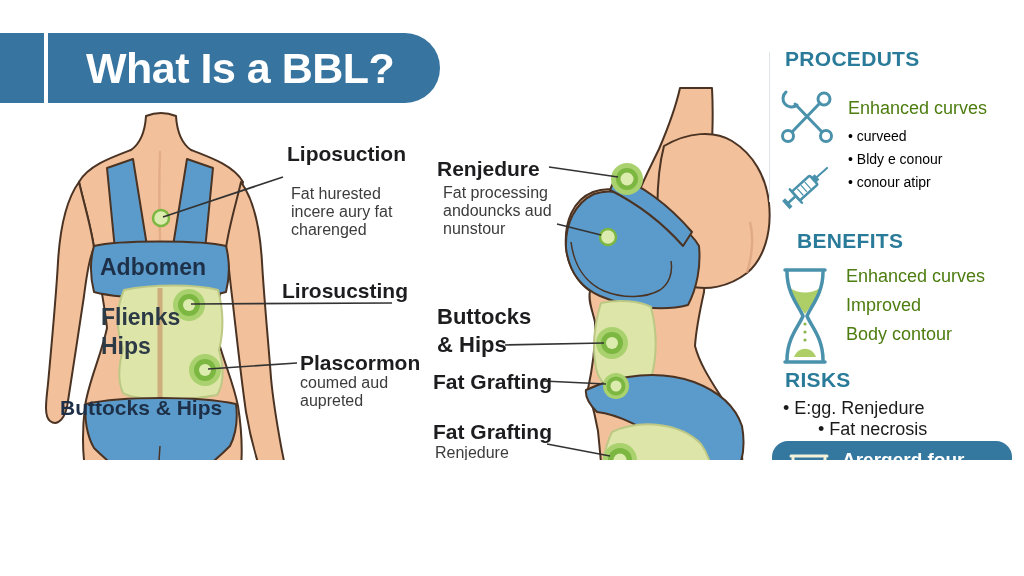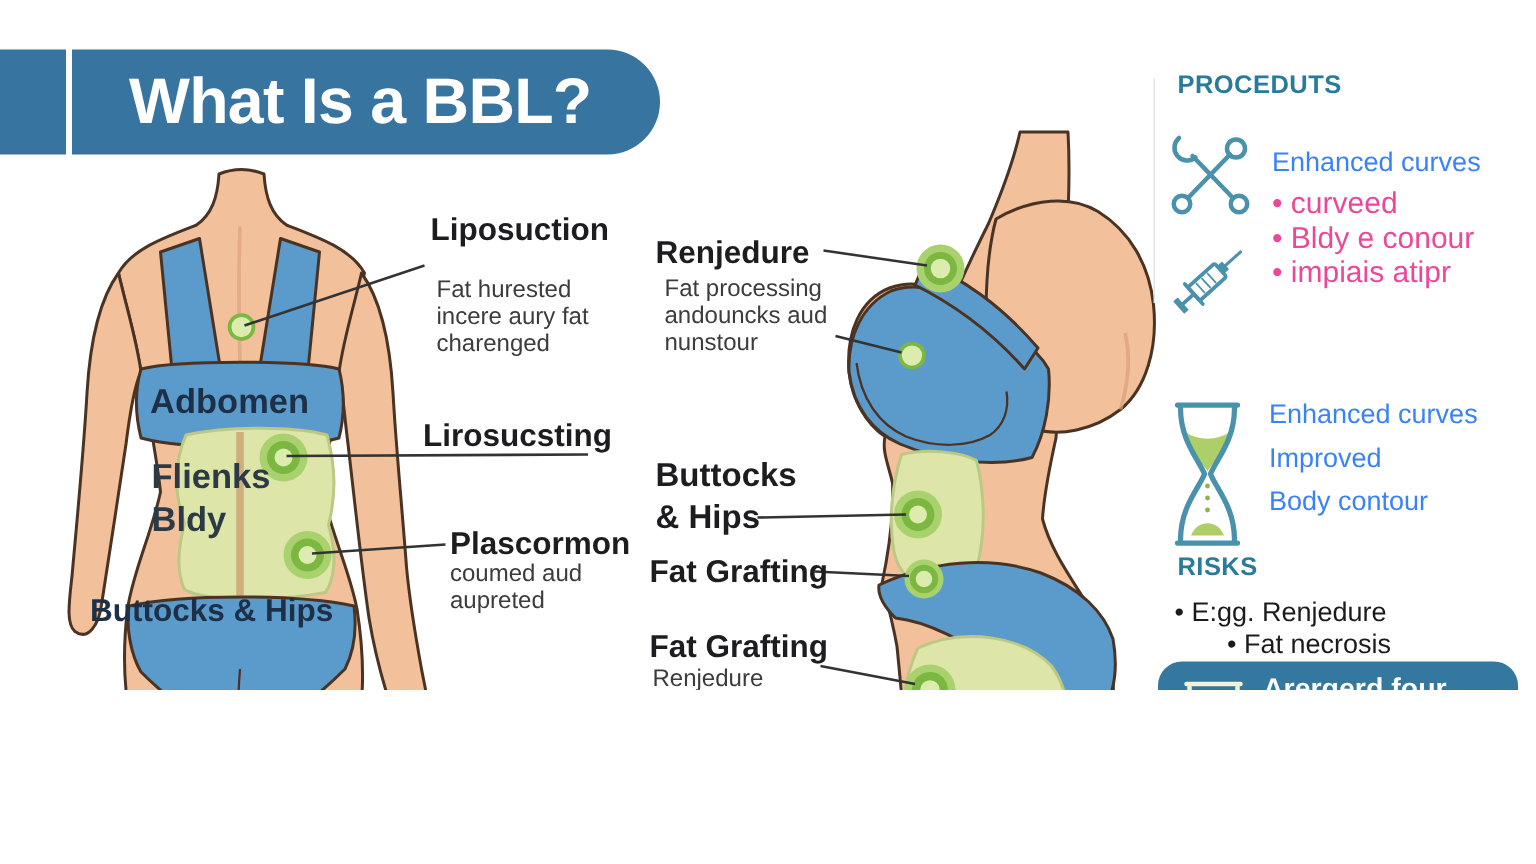--- a/index.html
+++ b/index.html
@@ -15,24 +15,24 @@
   .abs{position:absolute;}
   .pre{white-space:pre-line;}
   .banner-block{left:0;top:33px;width:44px;height:70px;background:var(--banner);}
   .banner{left:48px;top:33px;width:392px;height:70px;background:var(--banner);
           border-radius:0 35px 35px 0;display:flex;align-items:center;}
   .banner-title{color:#fff;font-size:43px;font-weight:bold;padding-left:38px;letter-spacing:-0.5px;}
   .h-label{font-weight:bold;font-size:21px;color:var(--text-dark);line-height:1.22;}
   .s-label{font-size:16px;color:var(--text-sub);line-height:1.13;}
   .body-word{color:var(--label-navy);font-weight:600;text-align:left;}
   .divider{left:769px;top:52px;width:1px;height:150px;background:#dde6ea;}
-  .sb-heading{font-weight:bold;font-size:17px;color:var(--heading-teal);letter-spacing:.3px;}
-  .sb-text{font-size:18px;color:#3b82f6;}
+  .sb-heading{font-weight:bold;font-size:21px;color:var(--heading-teal);letter-spacing:.3px;}
+  .sb-text{font-size:18px;color:#4d7c0f;}
   ul.blt{list-style:none;margin:4px 0 0 0;padding:0;}
-  ul.blt li{font-size:20px;color:#ec4899;line-height:23px;}
+  ul.blt li{font-size:14px;color:#000000;line-height:23px;}
   ul.blt li::before{content:"• ";}
   .risk-li{font-size:18px;color:#1b1b1b;}
   .risk-li::before{content:"• ";}
   .callout{left:772px;top:441px;width:240px;height:104px;background:var(--box-teal);border-radius:16px;}
   .callout-text{left:842px;top:449px;width:170px;color:#ffffff;font-weight:bold;font-size:19px;line-height:1.13;}
   svg{display:block;}
 </style>
 </head>
 <body>
 
@@ -185,21 +185,21 @@
       <line x1="549" y1="167" x2="618" y2="177"></line>
       <line x1="557" y1="224" x2="601" y2="235"></line>
       <line x1="505" y1="345" x2="604" y2="343"></line>
       <line x1="543" y1="381" x2="606" y2="384"></line>
       <line x1="547" y1="444" x2="610" y2="456"></line>
     </g>
   </svg>
 
   <div class="abs body-word" style="left:100px;top:254px;width:120px;font-size:23px;">Adbomen</div>
   <div class="abs body-word pre" style="left:101px;top:303px;width:118px;font-size:23px;line-height:1.28;color:#2c3a45;">Flienks
-Bldy</div>
+Hips</div>
   <div class="abs body-word" style="left:60px;top:396px;width:200px;font-size:21px;font-weight:bold;">Buttocks &amp; Hips</div>
 
   <div class="abs h-label" style="left:287px;top:141px;">Liposuction</div>
   <div class="abs s-label pre" style="left:291px;top:185px;">Fat hurested
 incere aury fat
 charenged</div>
   <div class="abs h-label" style="left:282px;top:278px;">Lirosucsting</div>
   <div class="abs h-label" style="left:300px;top:350px;">Plascormon</div>
   <div class="abs s-label pre" style="left:300px;top:374px;">coumed aud
 aupreted</div>
@@ -229,37 +229,38 @@
       <circle cx="50" cy="50" r="5.5"></circle>
       <line x1="46" y1="46" x2="19" y2="18"></line>
       <path d="M 21,19 A 8,8 0 1 1 10,6"></path>
     </g>
   </svg>
 
   <div class="abs sb-text" style="left:848px;top:98px;">Enhanced curves</div>
   <ul class="abs blt" style="left:848px;top:121px;">
     <li>curveed</li>
     <li>Bldy e conour</li>
-    <li>impiais atipr</li>
+    <li>conour atipr</li>
   </ul>
 
   <svg class="abs" style="left:774px;top:150px;" width="66" height="66" viewBox="0 0 66 66">
     <g transform="rotate(-42 33 36)" stroke="var(--icon-teal,#4a92ac)" fill="none" stroke-linecap="round">
       <rect x="18" y="30" width="24" height="12" rx="1.5" stroke-width="2.5" fill="#ffffff"></rect>
       <line x1="24" y1="32" x2="24" y2="40" stroke-width="1.2"></line>
       <line x1="29" y1="32" x2="29" y2="40" stroke-width="1.2"></line>
       <line x1="34" y1="32" x2="34" y2="40" stroke-width="1.2"></line>
       <rect x="42" y="33" width="4" height="6" fill="var(--icon-teal,#4a92ac)" stroke-width="1"></rect>
       <line x1="46" y1="36" x2="60" y2="36" stroke-width="2"></line>
       <line x1="8" y1="36" x2="18" y2="36" stroke-width="2.5"></line>
       <rect x="5" y="31" width="3" height="10" fill="var(--icon-teal,#4a92ac)" stroke-width="1"></rect>
       <line x1="18" y1="27" x2="18" y2="45" stroke-width="2.5"></line>
     </g>
   </svg>
 
+  <div class="abs sb-heading" style="left:797px;top:229px;">BENEFITS</div>
 
   <svg class="abs" style="left:777px;top:264px;" width="56" height="104" viewBox="0 0 56 104">
     <path d="M 13,24 C 22,30 34,30 43,24 C 40,36 32,44 28,50 C 24,44 16,36 13,24 Z" fill="#aecf67"></path>
     <path d="M 17,93 C 21,82 35,82 39,93 Z" fill="#aecf67"></path>
     <circle cx="28" cy="60" r="1.6" fill="#8ab54e"></circle>
       <circle cx="28" cy="68" r="1.6" fill="#8ab54e"></circle>
     <circle cx="28" cy="76" r="1.6" fill="#8ab54e"></circle>
     <g stroke="var(--icon-teal,#4a92ac)" stroke-width="3.5" fill="none" stroke-linecap="round">
       <line x1="8" y1="6" x2="48" y2="6"></line>
         <line x1="8" y1="98" x2="48" y2="98"></line>

